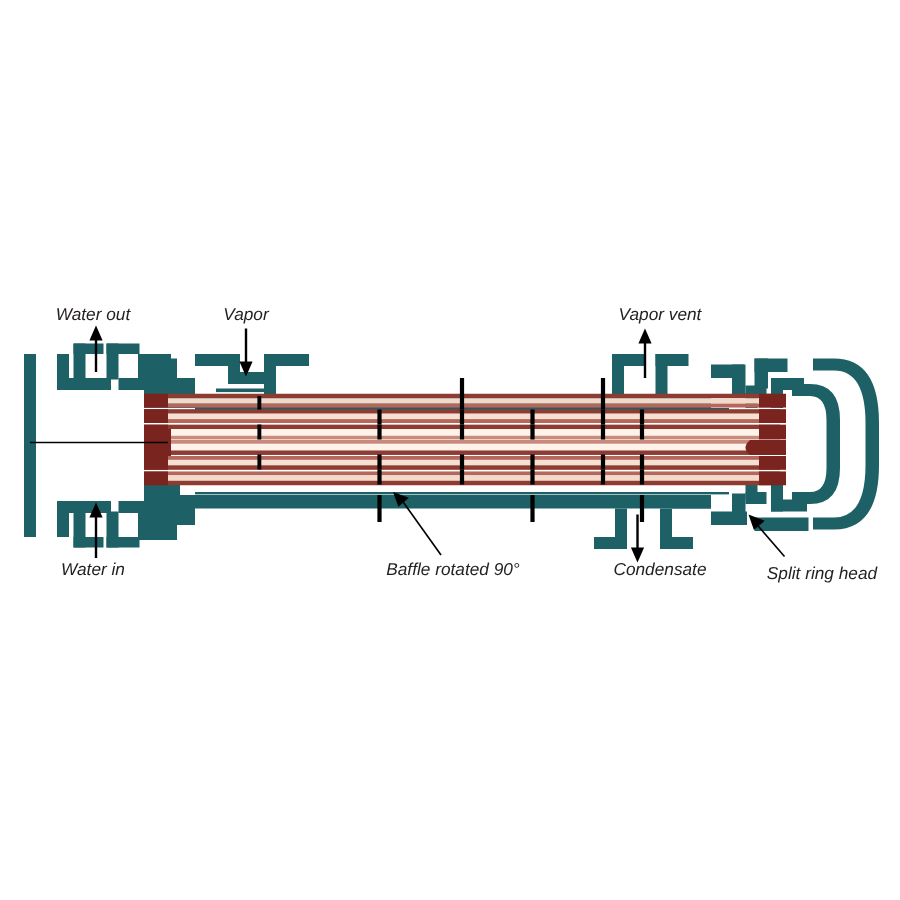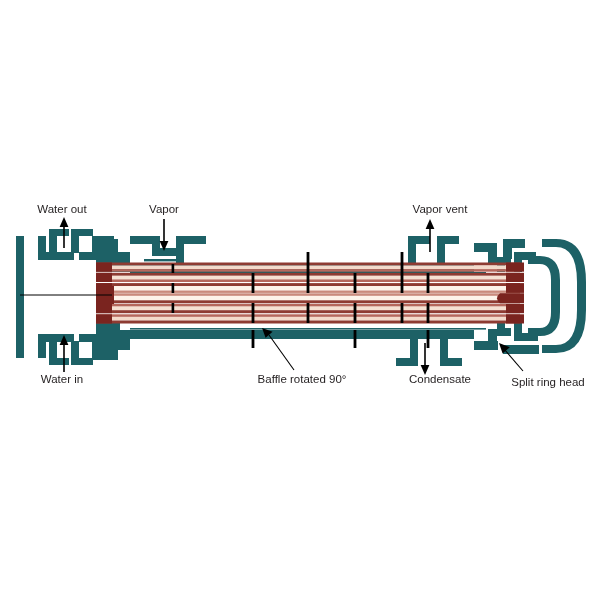--- a/index.html
+++ b/index.html
@@ -1,18 +1,18 @@
 <!DOCTYPE html>
 <html><head>
 <meta charset="utf-8">
 <style>
   html,body{margin:0;padding:0;background:#ffffff;}
   body{width:600px;height:600px;overflow:hidden;
        font-family:"Liberation Sans","DejaVu Sans",sans-serif;}
-  #stage{position:relative;width:508px;height:600px;background:#22c55e;}
+  #stage{position:relative;width:508px;height:600px;background:#22c55e;font-style:italic;}
   svg{display:block;}
   .lbl{font-family:"Liberation Sans","DejaVu Sans",sans-serif;font-size:11.5px;fill:#231f20;}
 </style>
 </head>
 <body>
 
 <div id="stage">
 <svg width="600" height="600" viewBox="0 0 600 600">
 
   <rect x="0" y="0" width="600" height="600" fill="#ffffff"></rect>

